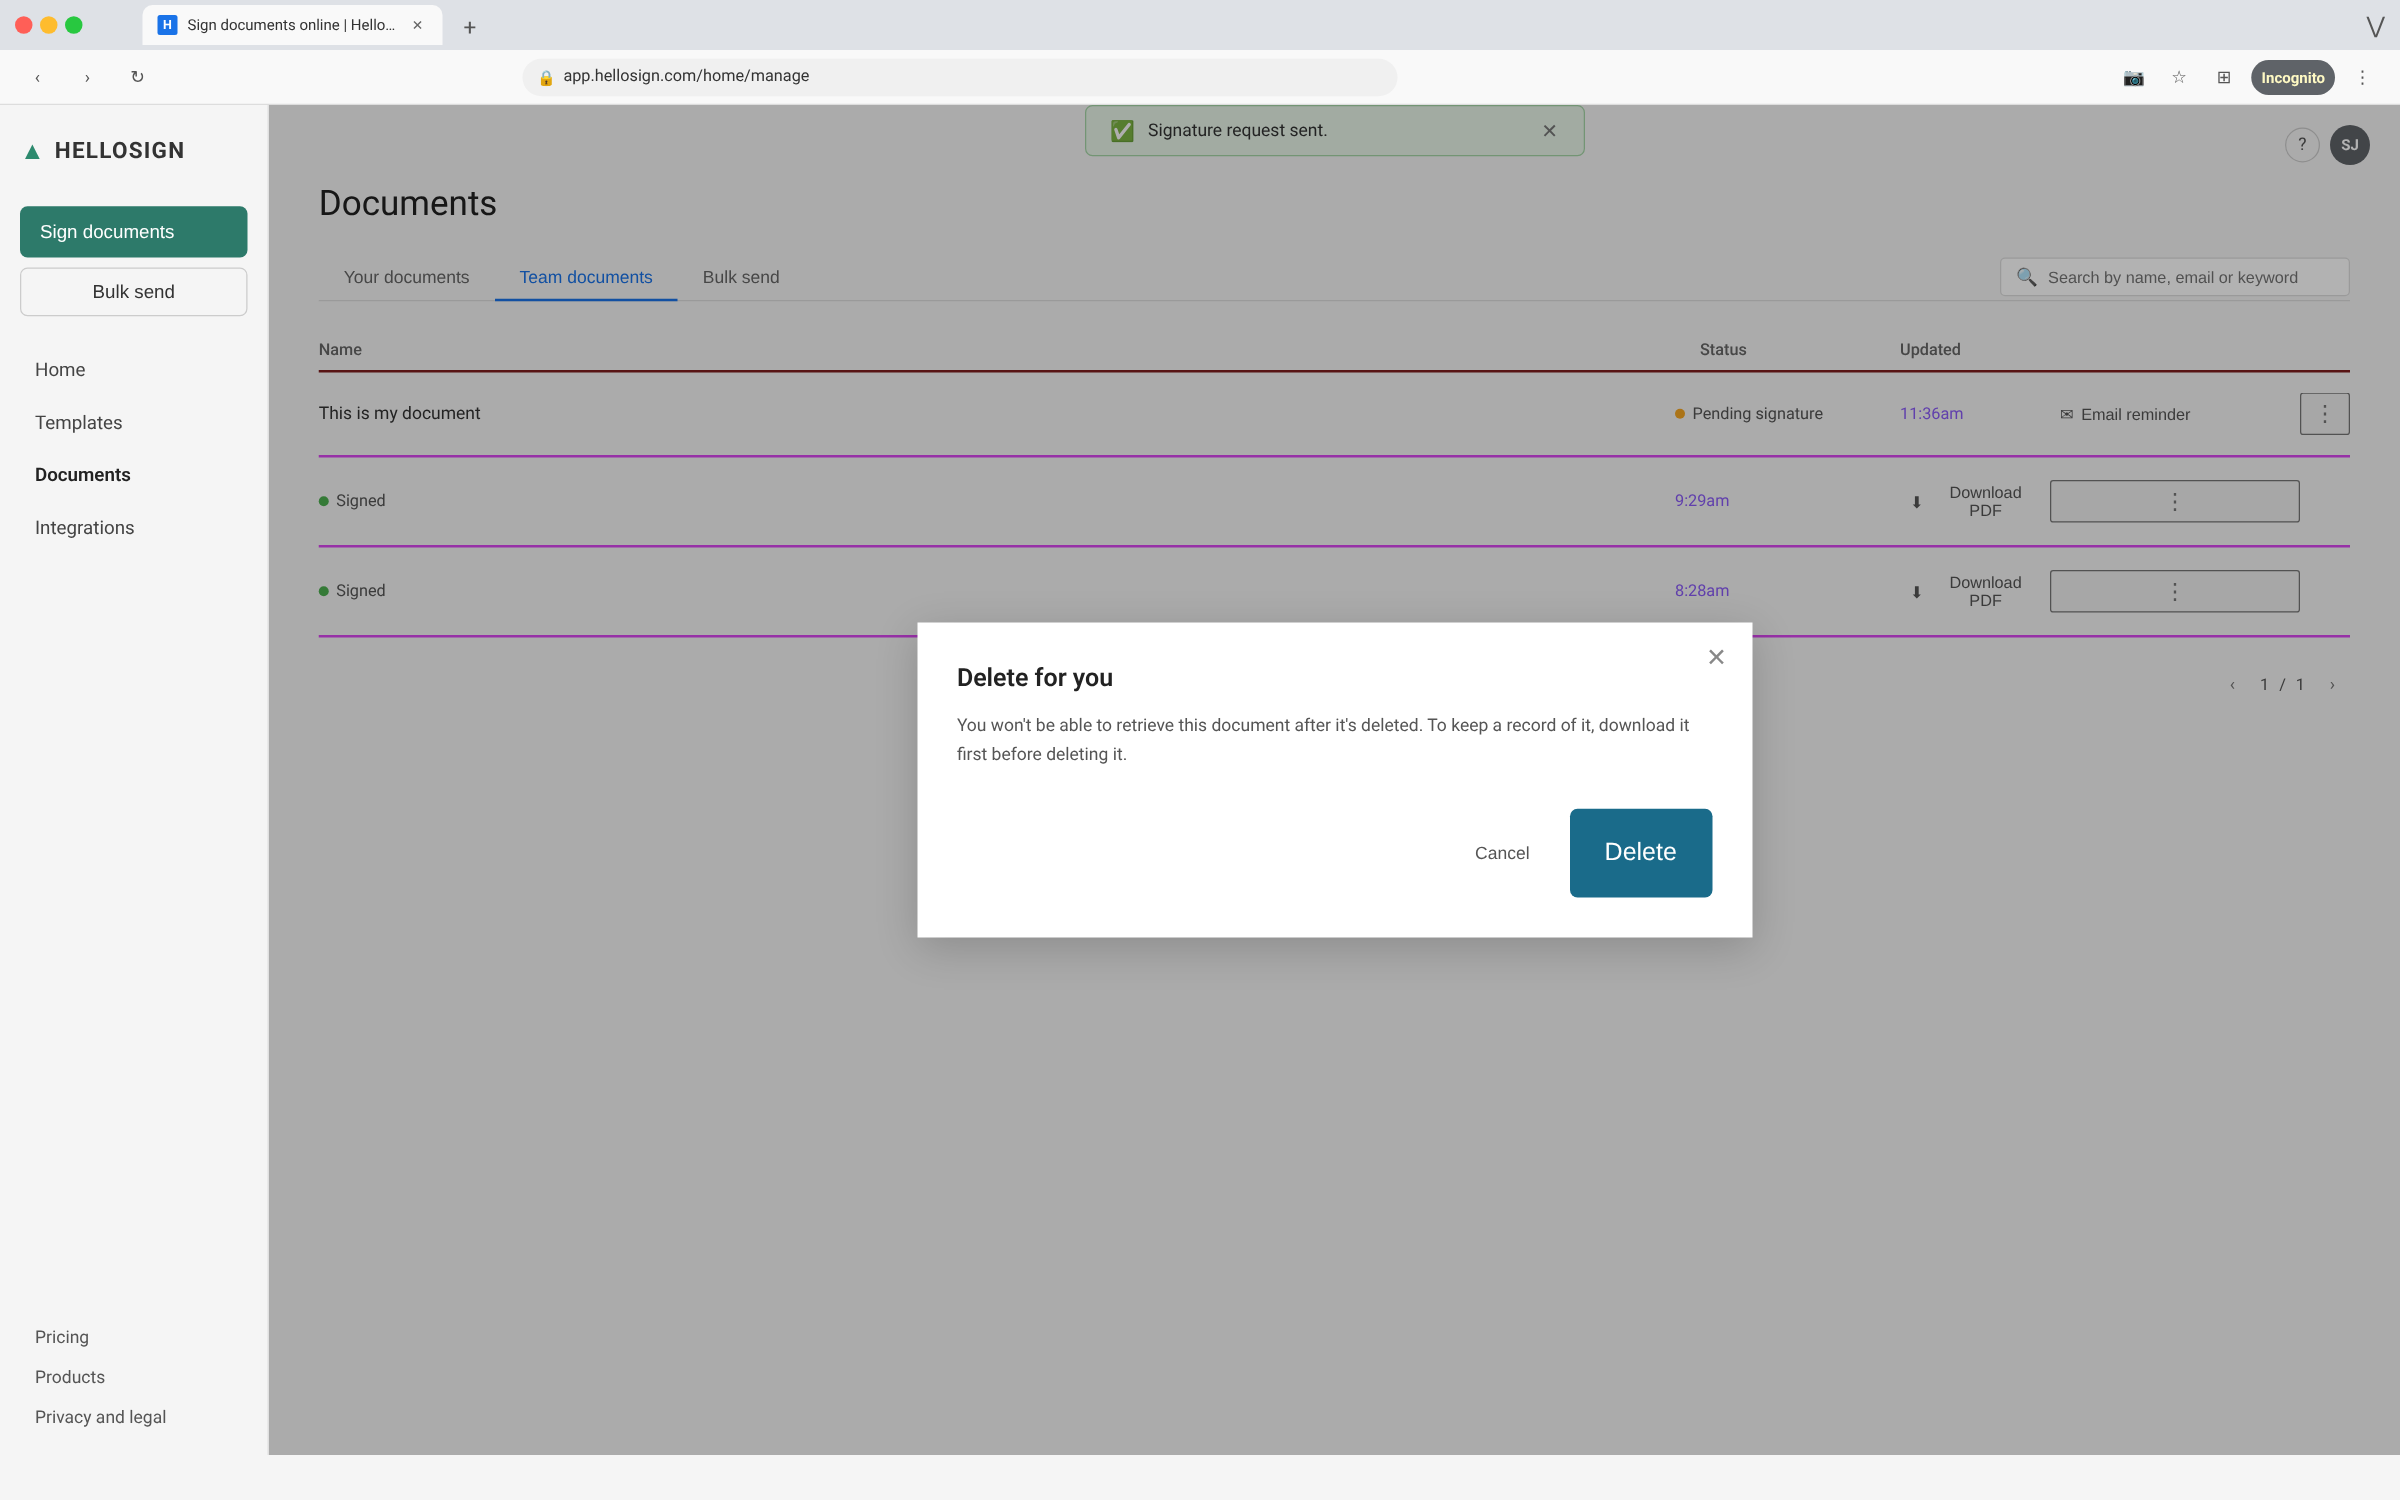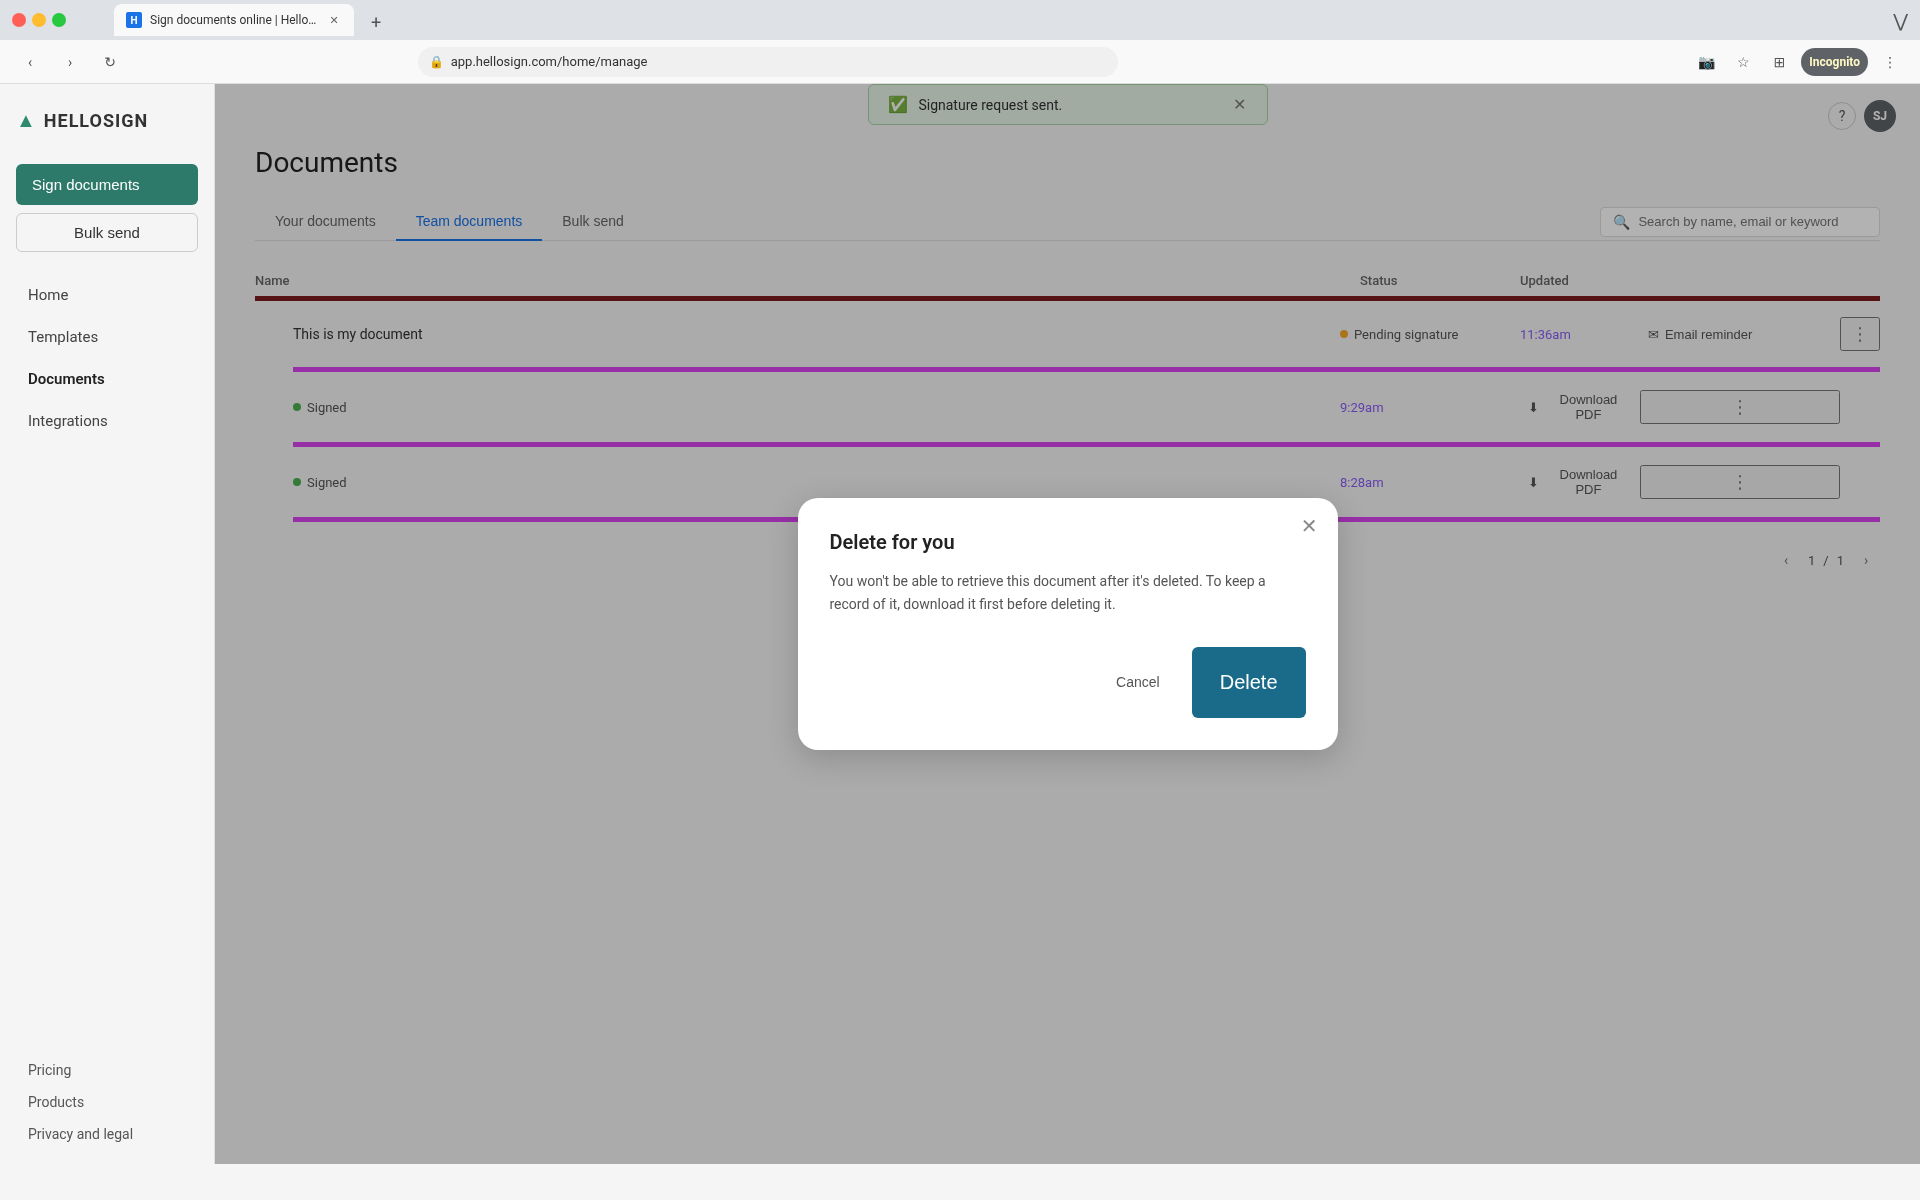--- a/index.html
+++ b/index.html
@@ -372,33 +372,32 @@
       font-size: 13px;
       color: #999;
       background: transparent;
       width: 100%;
     }
 
     .table-header {
       display: grid;
       grid-template-columns: 1fr 180px 120px 200px 40px;
       padding: 8px 0;
-      border-bottom: 5px solid #7f1d1d;
+      border-bottom: 2px solid #7f1d1d;
       color: #666;
       font-size: 13px;
       font-weight: 500;
     }
 
     .table-row {
       display: grid;
       grid-template-columns: 1fr 180px 120px 200px 40px;
       padding: 16px 0;
-      border-bottom: 5px solid #d946ef;
-      align-items: center;
-      margin-left: 38px;
+      border-bottom: 2px solid #d946ef;
+      align-items: center;
     }
 
     .doc-name {
       font-size: 14px;
       color: #333;
     }
 
     .status-cell {
       display: flex;
       align-items: center;
@@ -477,22 +476,22 @@
       bottom: 0;
       background: rgba(0,0,0,0.3);
       display: flex;
       align-items: center;
       justify-content: center;
       z-index: 100;
     }
 
     .modal {
       background: white;
-      border-radius: 20px;
-      width: 540px;
+      border-radius: 0;
+      width: 668px;
       padding: 32px;
       box-shadow: 0 8px 32px rgba(0,0,0,0.18);
       position: relative;
     }
 
     .modal-title {
       font-size: 20px;
       font-weight: 600;
       color: #222;
       margin-bottom: 16px;

